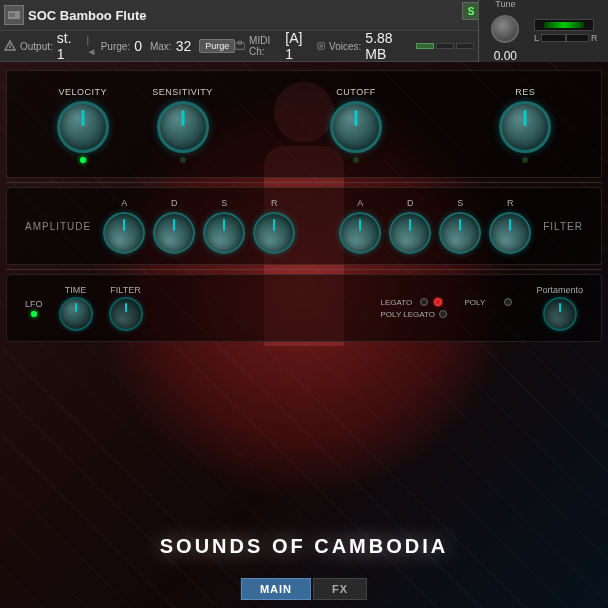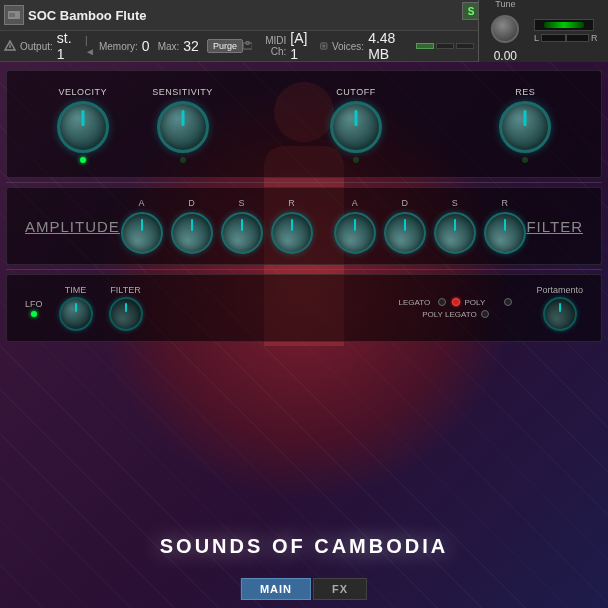--- a/index.html
+++ b/index.html
@@ -69,21 +69,20 @@
       border: 1px solid #666;
       cursor: pointer;
       display: flex; align-items: center; justify-content: center;
       color: #ccc; font-size: 10px;
       border-radius: 2px;
     }
     .info-label {
       color: #aaa;
       font-size: 10px;
       margin-right: 4px;
-      text-align: right;
     }
     .info-value {
       color: #eee;
       font-size: 14px;
       margin-right: 8px;
     }
     .purge-btn {
       background: #555;
       border: 1px solid #777;
       color: #eee;
@@ -120,21 +119,21 @@
     .s-btn { background: #3a5a3a; color: #6f6; }
     .m-btn { background: #444; color: #aaa; }
 
     
     .plugin-area {
       position: absolute;
       top: 62px;
       left: 0;
       right: 0;
       bottom: 0;
-      background: #4c1d95;
+      background: #000000;
       overflow: hidden;
     }
 
     
     .bg-image {
       position: absolute;
       top: 0; left: 0; right: 0; bottom: 0;
       background: linear-gradient(135deg, #3a1a1a 0%, #2a1010 30%, #1a0a0a 60%, #0a1a2a 100%);
       opacity: 0.7;
     }
@@ -268,24 +267,23 @@
       align-items: flex-end;
     }
     .adsr-label-small {
       color: #aaa;
       font-size: 9px;
       text-align: center;
       margin-bottom: 2px;
     }
     .section-title {
       color: #888;
-      font-size: 15px;
+      font-size: 10px;
       text-transform: uppercase;
       letter-spacing: 1px;
-      text-decoration: underline;
     }
     .adsr-item {
       display: flex;
       flex-direction: column;
       align-items: center;
       gap: 2px;
     }
 
     
     .lfo-section {
@@ -302,21 +300,20 @@
     }
     .lfo-label {
       color: #aaa;
       font-size: 9px;
       text-transform: uppercase;
     }
     .mode-row {
       display: flex;
       align-items: center;
       gap: 4px;
-      justify-content: center;
     }
     .mode-label {
       color: #aaa;
       font-size: 8px;
       min-width: 36px;
     }
     .radio-dot {
       width: 8px; height: 8px;
       border-radius: 50%;
       border: 1px solid #666;
@@ -435,38 +432,38 @@
   </div>
   <div class="top-bar-row2">
     <svg width="12" height="12" style="margin-right:4px;flex-shrink:0;" viewBox="0 0 12 12">
       <polygon points="6,1 11,10 1,10" fill="none" stroke="#888" stroke-width="1.5"></polygon>
       <line x1="6" y1="5" x2="6" y2="8" stroke="#888" stroke-width="1.5"></line>
       <circle cx="6" cy="4" r="0.7" fill="#888"></circle>
     </svg>
     <span class="info-label">Output:</span>
     <span class="info-value">st. 1</span>
     <span style="color:#777;font-size:10px;margin-right:4px;">|◄</span>
-    <span class="info-label">Memory:</span>
+    <span class="info-label">Purge:</span>
     <span class="info-value">0</span>
     <span class="info-label">Max:</span>
     <span class="info-value">32</span>
     <button class="purge-btn">Purge</button>
     <span style="flex:1;"></span>
     <svg width="12" height="12" style="margin-right:4px;" viewBox="0 0 12 12">
       <rect x="0" y="2" width="12" height="8" rx="1" fill="none" stroke="#888" stroke-width="1"></rect>
       <rect x="4" y="0" width="4" height="4" rx="0.5" fill="none" stroke="#888" stroke-width="1"></rect>
     </svg>
     <span class="info-label">MIDI Ch:</span>
     <span class="info-value">[A] 1</span>
     <svg width="10" height="10" style="margin-right:4px;" viewBox="0 0 10 10">
       <rect x="1" y="1" width="8" height="8" rx="1" fill="none" stroke="#888" stroke-width="1"></rect>
       <rect x="3" y="3" width="4" height="4" fill="#666"></rect>
     </svg>
     <span class="info-label">Voices:</span>
-    <span class="info-value">4.48 MB</span>
+    <span class="info-value">5.88 MB</span>
     <div style="display:flex;gap:2px;margin-right:130px;">
       <div style="width:18px;height:6px;background:#336633;border:1px solid #559955;"></div>
       <div style="width:18px;height:6px;background:#222;border:1px solid #444;"></div>
       <div style="width:18px;height:6px;background:#222;border:1px solid #444;"></div>
     </div>
   </div>
 </div>
 
 <div class="plugin-area">
   <div class="bg-image"></div>
@@ -583,21 +580,21 @@
           <span class="lfo-label">FILTER</span>
           <div class="knob-small" style="background:radial-gradient(circle at 38% 65%, #3a5a5a, #0a1a1a);"></div>
         </div>
 
 
         <div style="margin-left:auto;display:flex;flex-direction:column;gap:3px;">
           <div class="mode-row">
             <span class="mode-label">LEGATO</span>
             <div class="radio-dot"></div>
             <div style="width:8px;height:8px;border-radius:50%;background:#cc2222;border:1px solid #ff4444;box-shadow:0 0 3px #ff3333;margin-left:2px;"></div>
-            <span class="mode-label" style="margin-left:0;">POLY</span>
+            <span class="mode-label" style="margin-left:18px;">POLY</span>
             <div class="radio-dot"></div>
           </div>
           <div class="mode-row">
             <span class="mode-label">POLY LEGATO</span>
             <div class="radio-dot"></div>
           </div>
         </div>
 
         <div class="lfo-item" style="margin-left:8px;">
           <span class="portamento-label">Portamento</span>

